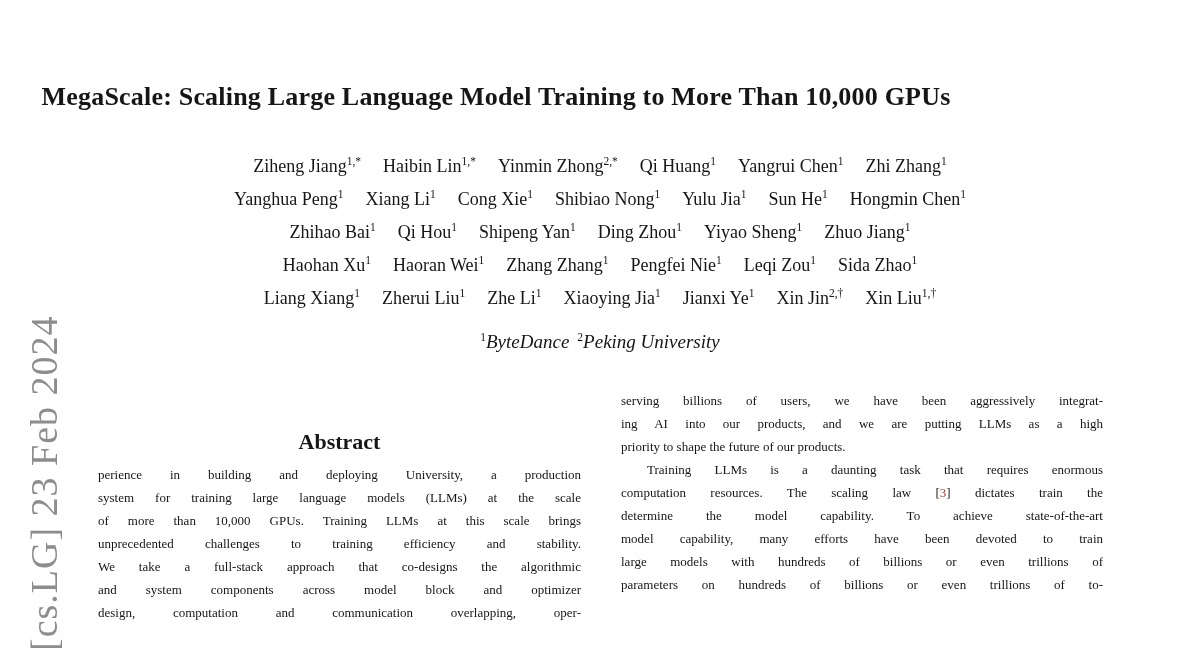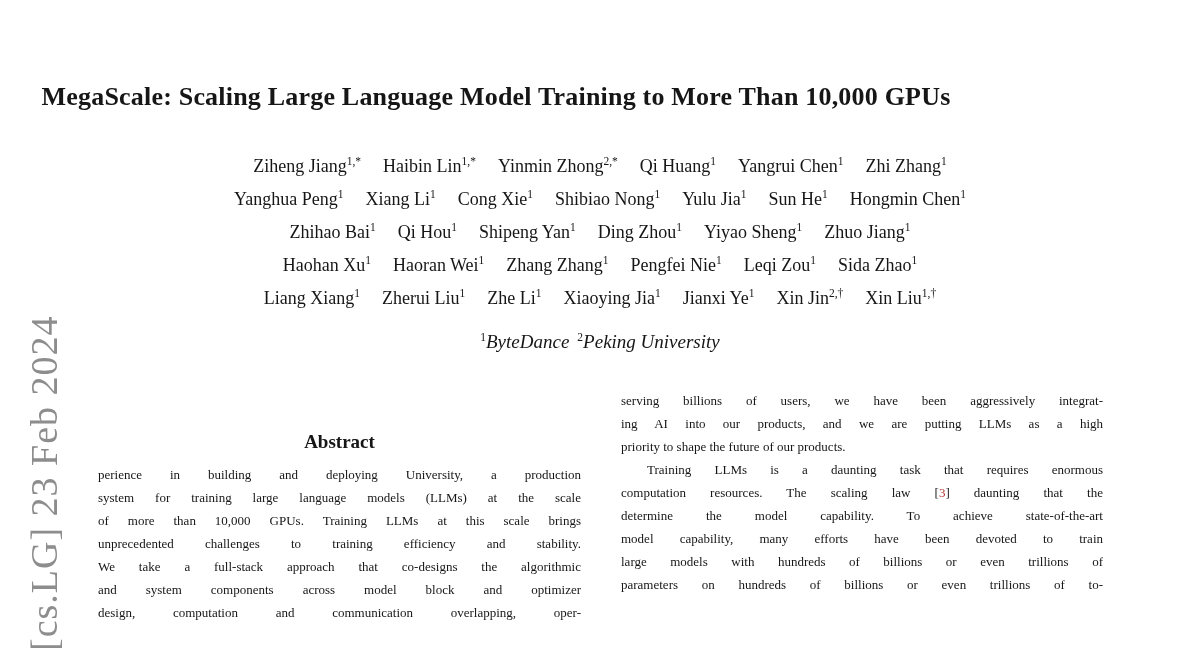--- a/index.html
+++ b/index.html
@@ -36,21 +36,21 @@
     position:absolute;top:331px;left:0;width:1200px;
     text-align:center;font-size:19px;
   }
   .aff{margin:0 4px;}
   .aff em{font-style:italic;}
   .aff sup{font-style:normal;}
   .col{position:absolute;}
   .col-left{left:98px;top:430px;width:483px;}
   .col-right{left:621px;top:389px;width:482px;}
   .abstract-heading{
-    text-align:center;font-weight:700;font-size:19px;
+    text-align:center;font-weight:700;font-size:22px;
     line-height:24px;margin-bottom:9px;
   }
   .line{
     font-size:13px;line-height:23px;height:23px;overflow:hidden;
     text-align:justify;text-align-last:justify;
   }
   .line.indent{padding-left:26px;}
   .line.para-end{text-align-last:left;}
   .cite{color:var(--cite);cursor:pointer;}
 </style>
@@ -85,21 +85,21 @@
         <div class="line">design, computation and communication overlapping, oper-</div>
       </div>
   </div>
 
   <div class="col col-right">
     <div>
         <div class="line">serving billions of users, we have been aggressively integrat-</div>
         <div class="line">ing AI into our products, and we are putting LLMs as a high</div>
         <div class="line para-end">priority to shape the future of our products.</div>
         <div class="line indent">Training LLMs is a daunting task that requires enormous</div>
-        <div class="line"><span>computation resources. The scaling law [</span><span class="cite">3</span><span>] daunting that the</span></div>
+        <div class="line"><span>computation resources. The scaling law [</span><span class="cite">3</span><span>] dictates train the</span></div>
         <div class="line">determine the model capability. To achieve state-of-the-art</div>
         <div class="line">model capability, many efforts have been devoted to train</div>
         <div class="line">large models with hundreds of billions or even trillions of</div>
         <div class="line">parameters on hundreds of billions or even trillions of to-</div>
       </div>
   </div>
 
 </div>
 
 </body></html>

